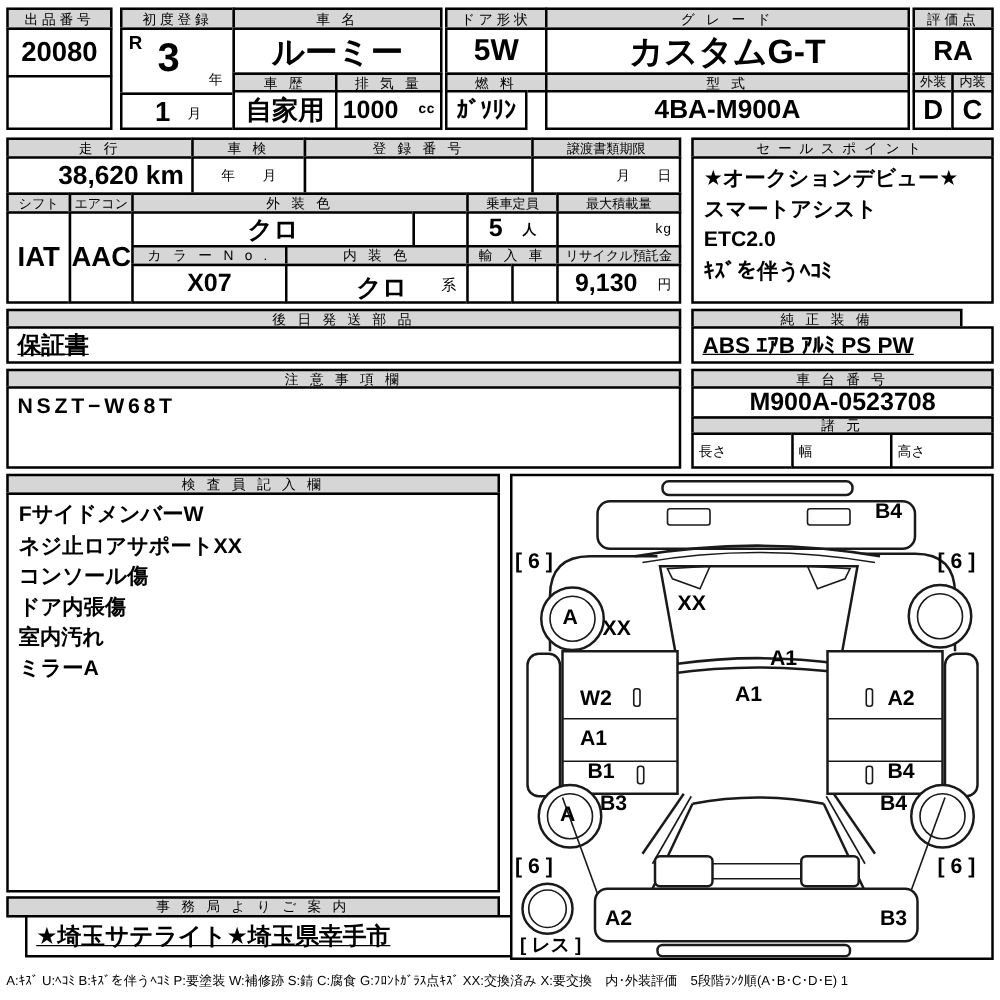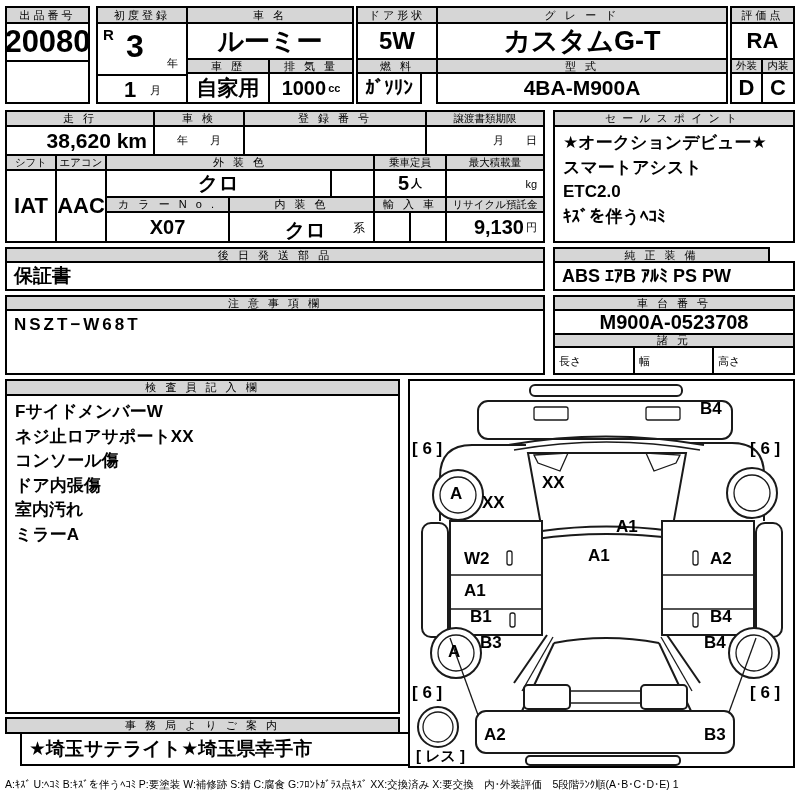--- a/index.html
+++ b/index.html
@@ -6,24 +6,24 @@
   html,body { background:#fff; }
   body { font-family:"Liberation Sans","DejaVu Sans",sans-serif; color:#000; }
   #sheet { position:relative; width:800px; height:800px; background:#fff; overflow:hidden; }
 
   .b  { position:absolute; border:2px solid #000; background:#fff; }
   .hd { position:absolute; border:2px solid #000; background:#d6d6d6;
         display:flex; align-items:center; justify-content:center;
         font-size:11px; letter-spacing:3px; white-space:nowrap; overflow:hidden; }
   .hd.ls0 { letter-spacing:0; font-size:10.5px; }
   .v  { display:flex; align-items:center; justify-content:center; font-weight:bold; overflow:hidden; }
-  .vl { justify-content:flex-start; padding-left:7px; }
+  .vl { justify-content:flex-start; padding-left:7px;text-decoration:underline; }
   .vr { justify-content:flex-end; padding-right:6px; }
   .small { font-weight:normal; font-size:11px; }
-  .unit { font-size:11px; font-weight:bold; margin-left:2px; }
+  .unit { font-size:11px; font-weight:bold; margin-left:16px;font-family:Liberation Mono, monospace; }
 
   .lines { position:absolute; border:2px solid #000; background:#fff; padding:4px 8px; }
   .lines div { font-weight:bold; font-size:17px; line-height:24.5px; white-space:nowrap; }
 
   
   #diag { position:absolute; left:408px; top:379px; width:387px; height:389px;
           border:2px solid #000; background:#fff; }
   #diag svg { position:absolute; left:0; top:0; }
   .dlab { position:absolute; font-weight:bold; font-size:17px; white-space:nowrap; }
   .s  { fill:#fff; stroke:#1a1a1a; stroke-width:2; }
@@ -32,21 +32,21 @@
 
   #footer { position:absolute; left:5px; top:778px; width:792px;
             font-size:10.5px; white-space:nowrap; letter-spacing:0; }
 </style>
 </head>
 <body>
 
 <div id="sheet">
 
   <div class="hd" style="left:5px;top:6px;width:85px;height:18px">出品番号</div>
-  <div class="b v" style="left:5px;top:22px;width:85px;height:40px;font-size:31px">20080</div>
+  <div class="b v" style="left:5px;top:22px;width:85px;height:40px;font-size:22px">20080</div>
   <div class="b" style="left:5px;top:60px;width:85px;height:44px"></div>
 
   <div class="hd" style="left:96px;top:6px;width:92px;height:18px">初度登録</div>
   <div class="b" style="left:96px;top:22px;width:92px;height:54px">
     <span style="position:absolute;left:5px;top:2px;font-weight:bold;font-size:15px">R</span>
     <span style="position:absolute;left:28px;top:4px;font-weight:bold;font-size:32px">3</span>
     <span style="position:absolute;right:8px;bottom:3px;font-size:11px">年</span>
   </div>
   <div class="b" style="left:96px;top:74px;width:92px;height:30px">
     <span style="position:absolute;left:26px;top:1px;font-weight:bold;font-size:22px">1</span>

